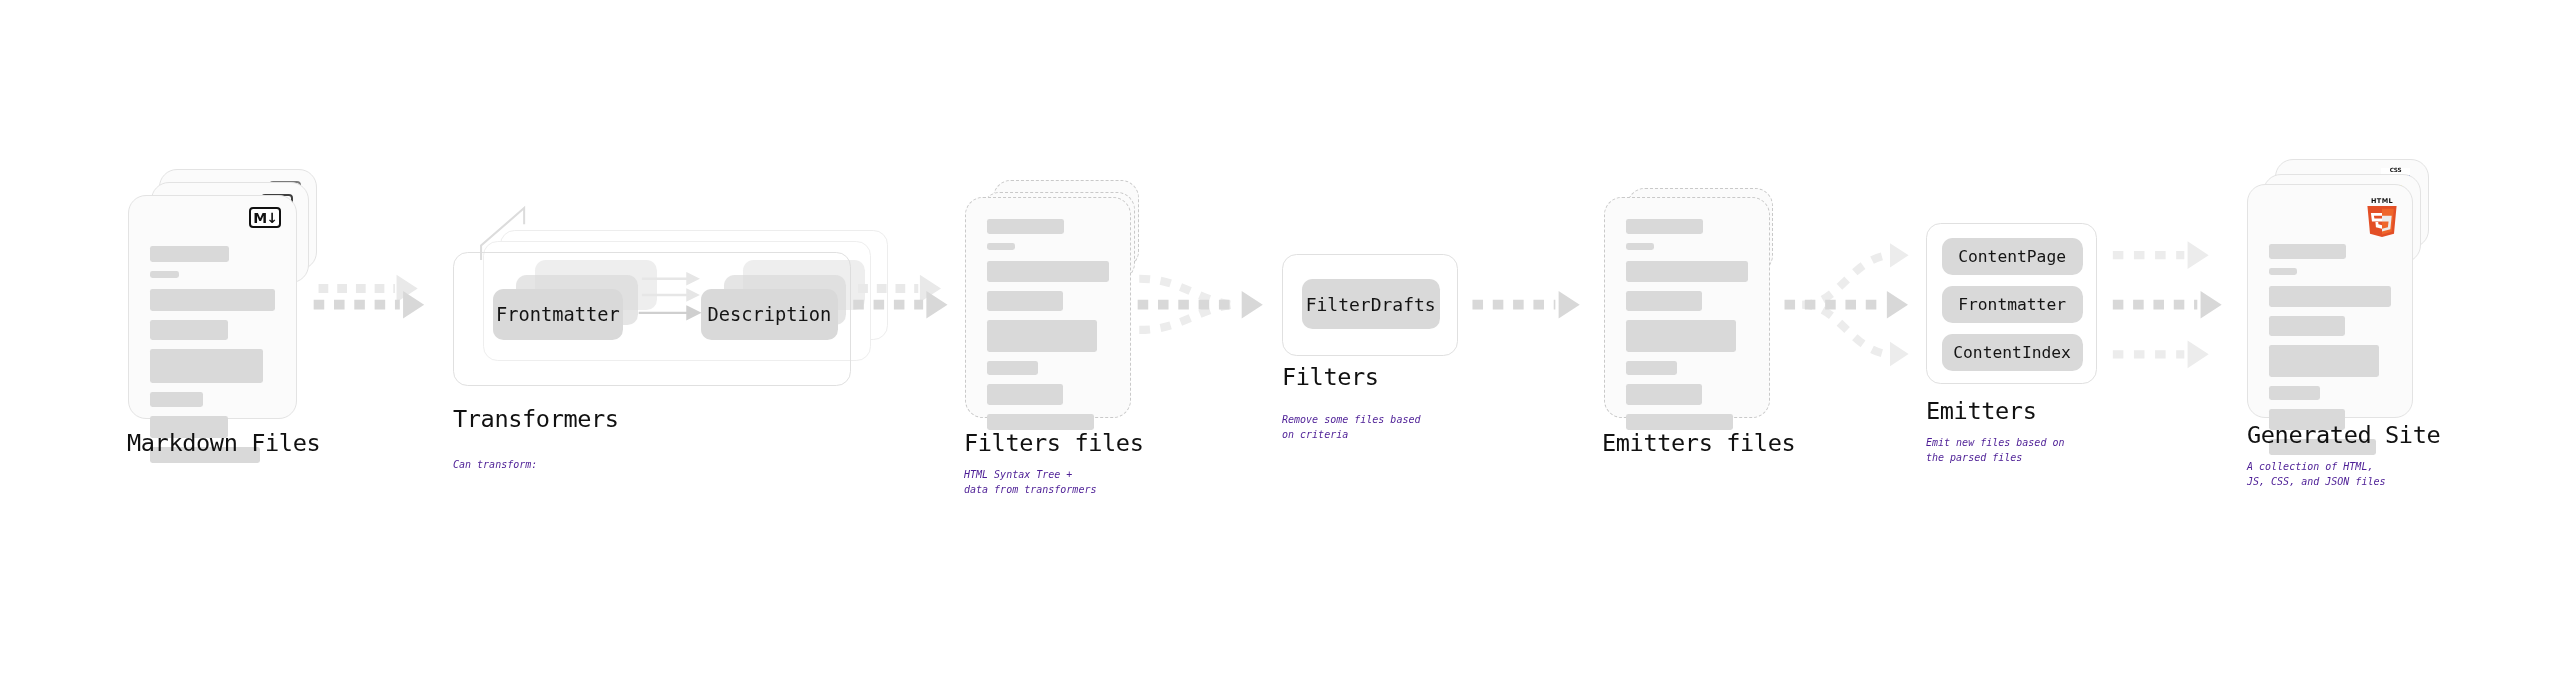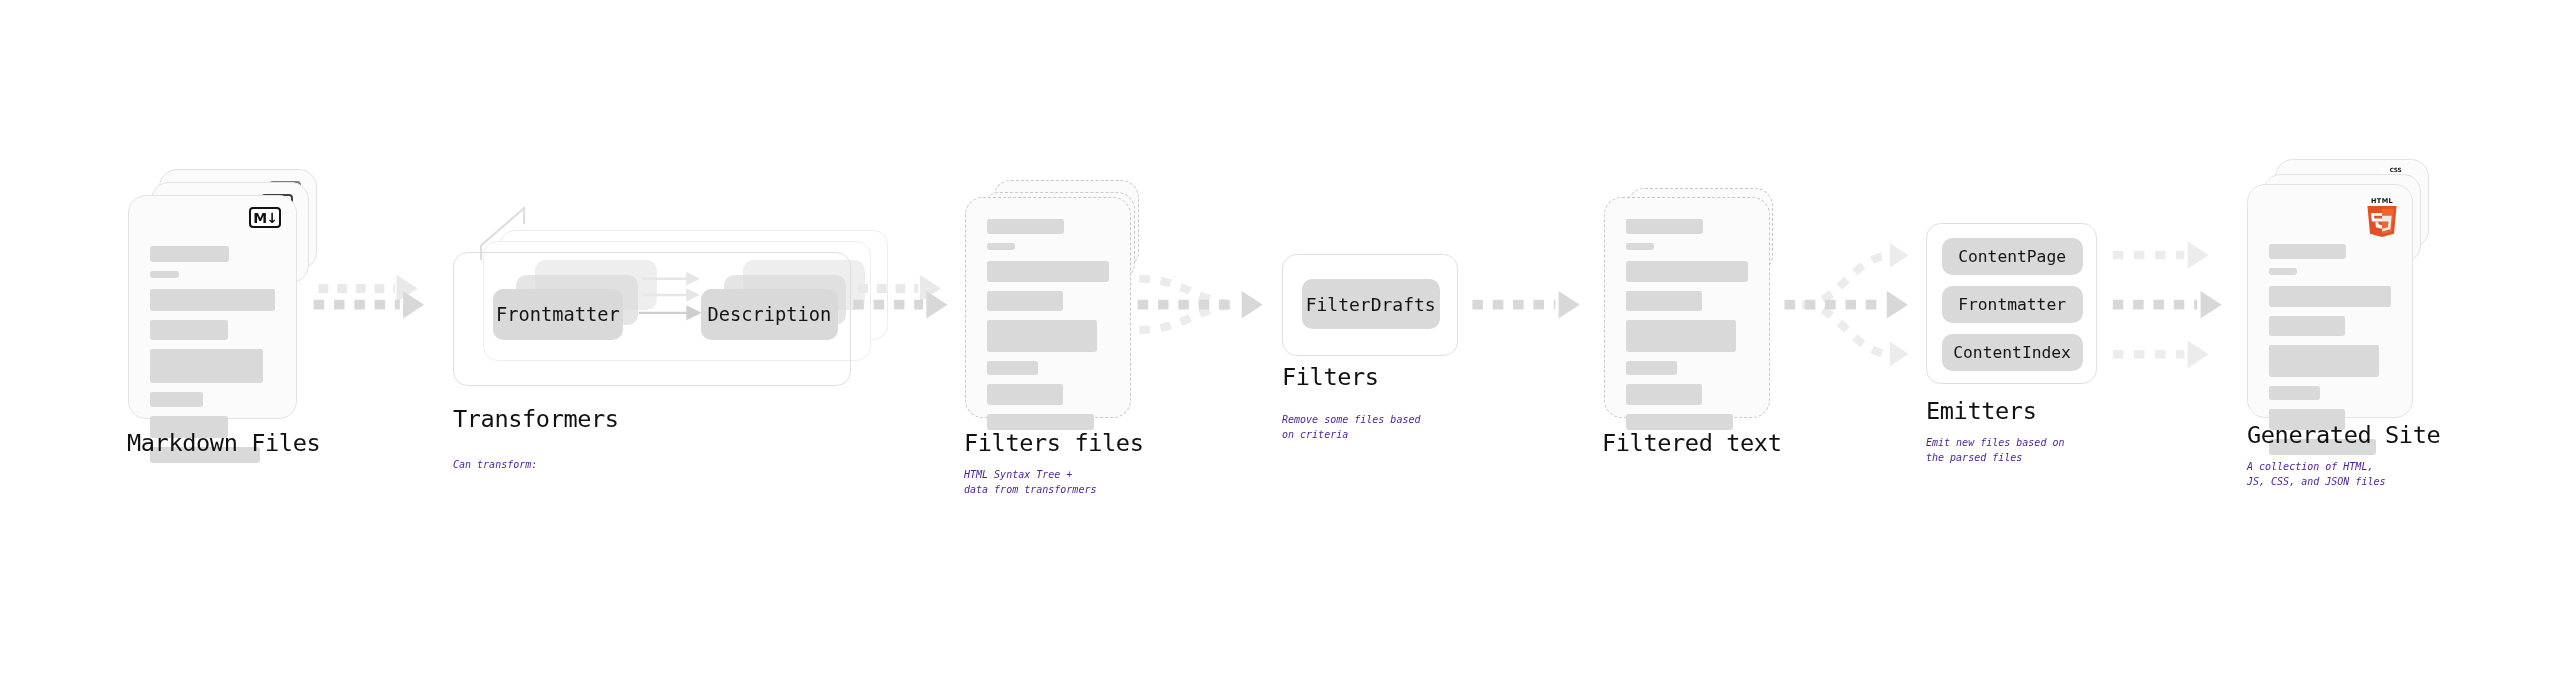--- a/index.html
+++ b/index.html
@@ -173,21 +173,21 @@
         <div class="bar" style="width:23%;height:6.5px;margin-bottom:11.4px;"></div>
         <div class="bar" style="width:100%;height:21px;"></div>
         <div class="bar" style="width:62%;height:19.5px;"></div>
         <div class="bar" style="width:90%;height:32.5px;"></div>
         <div class="bar" style="width:42%;height:14px;"></div>
         <div class="bar" style="width:62%;height:21px;"></div>
         <div class="bar" style="width:88%;height:15.4px;"></div>
       </div>
     </div>
   </div>
-  <div class="lbl-title" style="left:1602px;top:429px;">Filtered text</div>
+  <div class="lbl-title" style="left:1602px;top:429px;">Emitters files</div>
 
   <div class="procbox" style="left:1926px;top:223px;width:171px;height:161px;">
     <div class="chip" style="position:absolute;left:14.6px;top:14px;width:141px;height:37px;font-size:16.3px;">
       <span>ContentPage</span>
     </div>
     <div class="chip" style="position:absolute;left:14.6px;top:62px;width:141px;height:37px;font-size:16.3px;">
       <span>Frontmatter</span>
     </div>
     <div class="chip" style="position:absolute;left:14.6px;top:110px;width:141px;height:37px;font-size:16.3px;">
       <span>ContentIndex</span>

